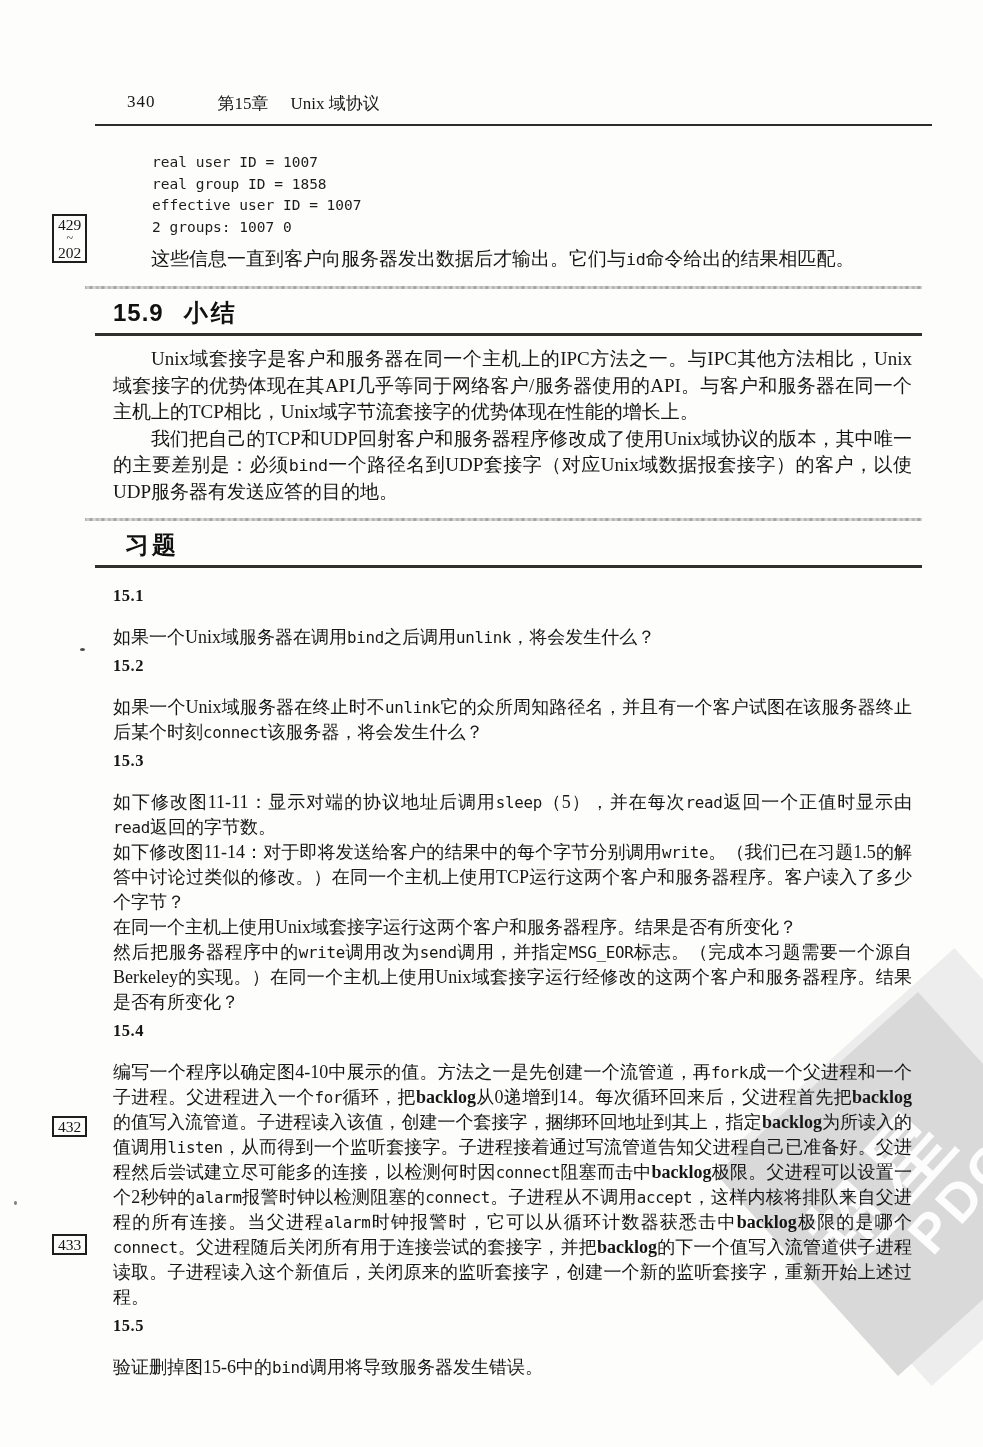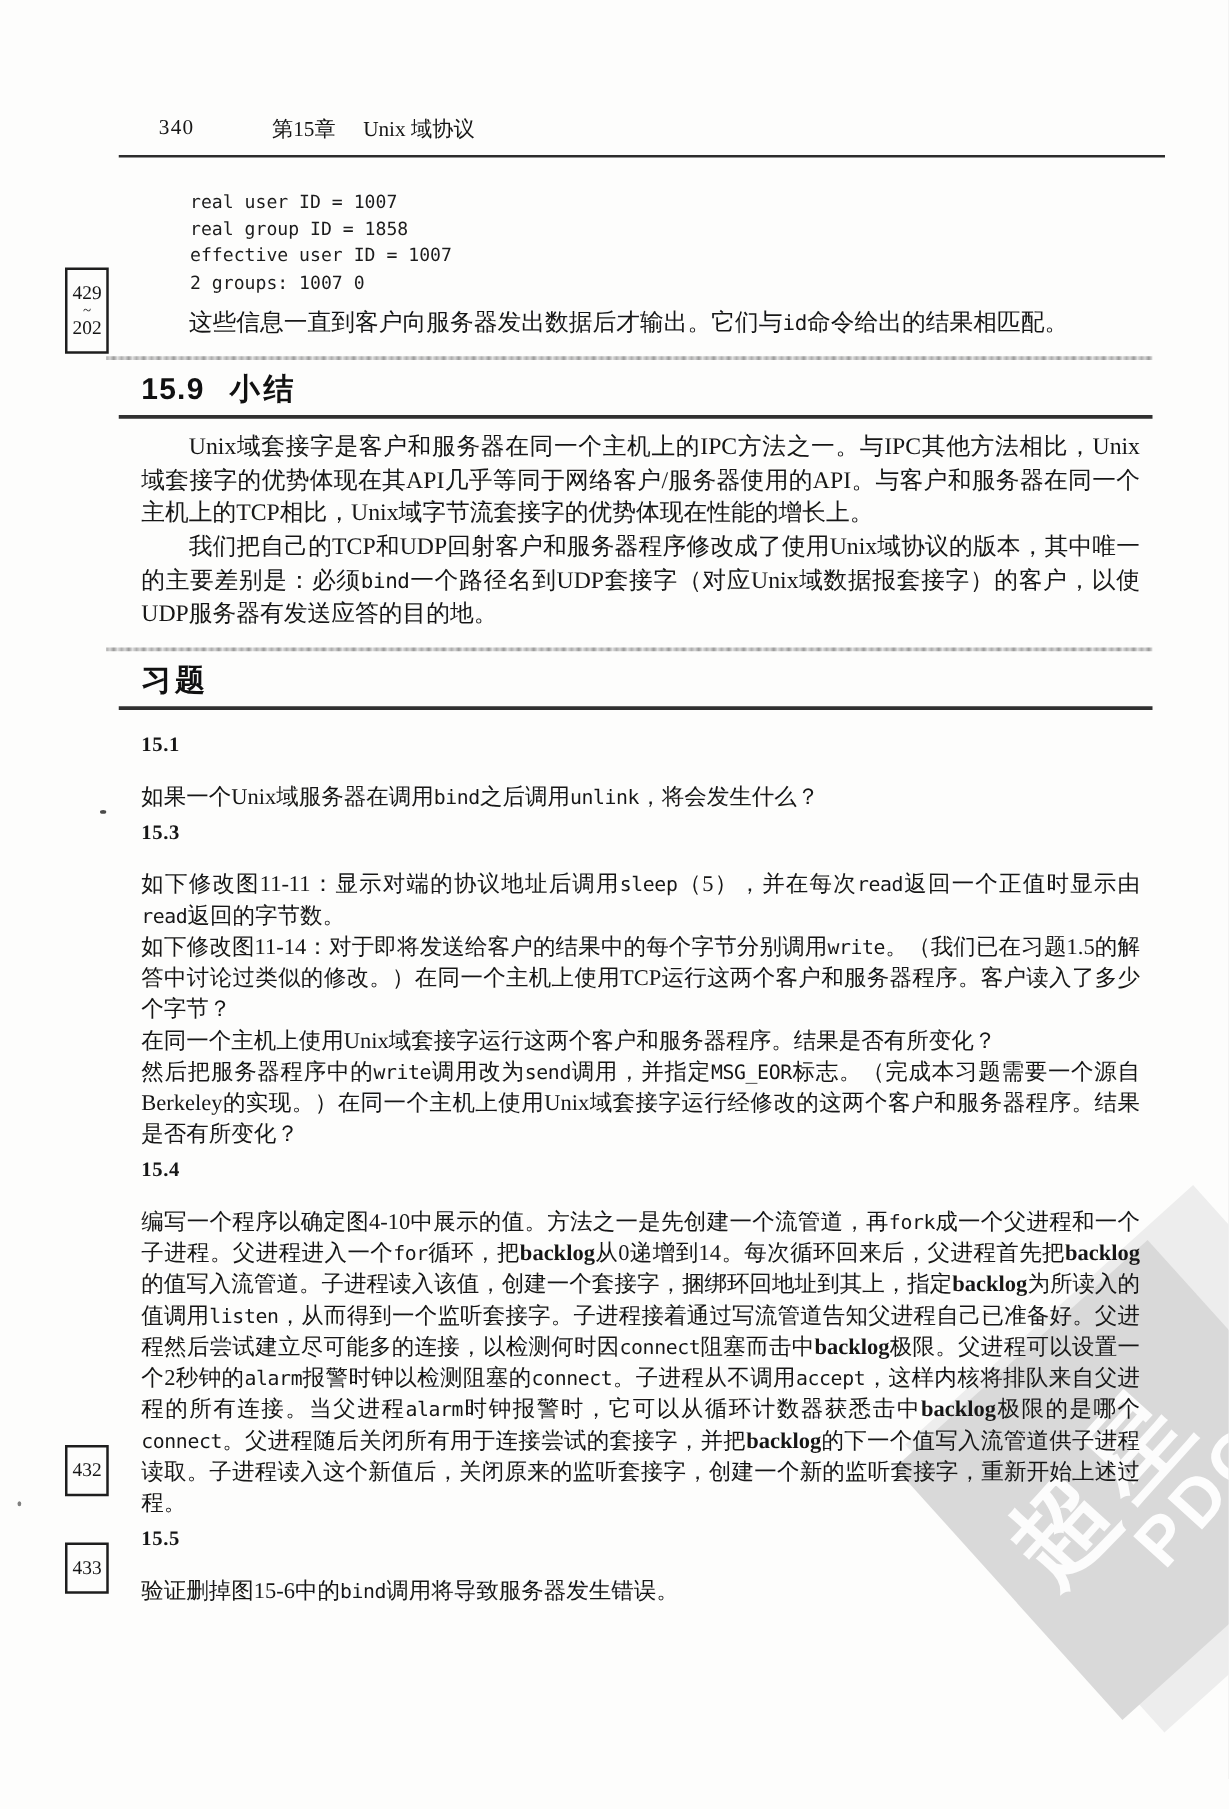--- a/index.html
+++ b/index.html
@@ -75,21 +75,21 @@
   
   .section-head{
     margin-top:9px;
     display:flex;align-items:baseline;
     font-family:"Liberation Sans","DejaVu Sans",sans-serif;
     font-weight:bold;font-size:24px;line-height:30px;color:#111;
   }
   .sh-number{letter-spacing:1px;}
   .sh-number:empty{display:none;}
   .sh-title{margin-left:20px;letter-spacing:3px;}
-  .sh-title.no-number{margin-left:0;}
+  .sh-title.no-number{margin-left:12px;}
   .head-rule{height:3px;background:#303030;margin:5px -10px 0 -18px;}
   
   .summary-paras{margin-top:10px;}
   .summary-paras p{
     margin:0;font-size:19px;line-height:26.5px;
     text-indent:2em;text-align:justify;
   }
   
   .exercise-list{margin-top:15px;}
   .exercise-item{display:flex;margin-bottom:3px;flex-direction:column;}
@@ -109,26 +109,26 @@
   }
   .ex-body b, .summary-paras b, .intro-para b{
     font-weight:bold;
     font-family:"Liberation Serif","DejaVu Serif",serif;
   }
   
   .margin-box{
     position:absolute;left:52px;z-index:2;
     border:2px solid #1e1e1e;background:#fdfdfc;
     font-size:15.5px;line-height:17px;
-    text-align:center;padding:10px 4px;
+    text-align:center;padding:0 4px;
     font-family:"Liberation Serif","DejaVu Serif",serif;
   }
   .margin-box .tilde{display:block;font-size:12px;line-height:11px;}
   #box-range{top:214px;}
-  #box-432{top:1156px;}
+  #box-432{top:1116px;}
   #box-433{top:1234px;}
   
   .speck{position:absolute;background:#4a4a4a;border-radius:50%;z-index:2;}
   #speck-1{left:80px;top:648px;width:5px;height:3px;}
   #speck-2{left:14px;top:1201px;width:3px;height:4px;opacity:.7;}
 </style>
 </head>
 <body>
 
 <div class="page">
@@ -187,20 +187,26 @@
     <div class="head-rule"></div>
 
     <div class="exercise-list">
         <div class="exercise-item">
           <div class="ex-num">15.1</div>
           <div class="ex-body">
             <p>如果一个Unix域服务器在调用<code class="inline-code">bind</code>之后调用<code class="inline-code">unlink</code>，将会发生什么？</p>
           </div>
         </div>
         <div class="exercise-item">
+          <div class="ex-num">15.2</div>
+          <div class="ex-body">
+            <p>如果一个Unix域服务器在终止时不<code class="inline-code">unlink</code>它的众所周知路径名，并且有一个客户试图在该服务器终止后某个时刻<code class="inline-code">connect</code>该服务器，将会发生什么？</p>
+          </div>
+        </div>
+        <div class="exercise-item">
           <div class="ex-num">15.3</div>
           <div class="ex-body">
             <p>如下修改图11-11：显示对端的协议地址后调用<code class="inline-code">sleep</code>（5），并在每次<code class="inline-code">read</code>返回一个正值时显示由<code class="inline-code">read</code>返回的字节数。</p>
             <p>如下修改图11-14：对于即将发送给客户的结果中的每个字节分别调用<code class="inline-code">write</code>。（我们已在习题1.5的解答中讨论过类似的修改。）在同一个主机上使用TCP运行这两个客户和服务器程序。客户读入了多少个字节？</p>
             <p>在同一个主机上使用Unix域套接字运行这两个客户和服务器程序。结果是否有所变化？</p>
             <p>然后把服务器程序中的<code class="inline-code">write</code>调用改为<code class="inline-code">send</code>调用，并指定<code class="inline-code">MSG_EOR</code>标志。（完成本习题需要一个源自Berkeley的实现。）在同一个主机上使用Unix域套接字运行经修改的这两个客户和服务器程序。结果是否有所变化？</p>
           </div>
         </div>
         <div class="exercise-item">
           <div class="ex-num">15.4</div>

